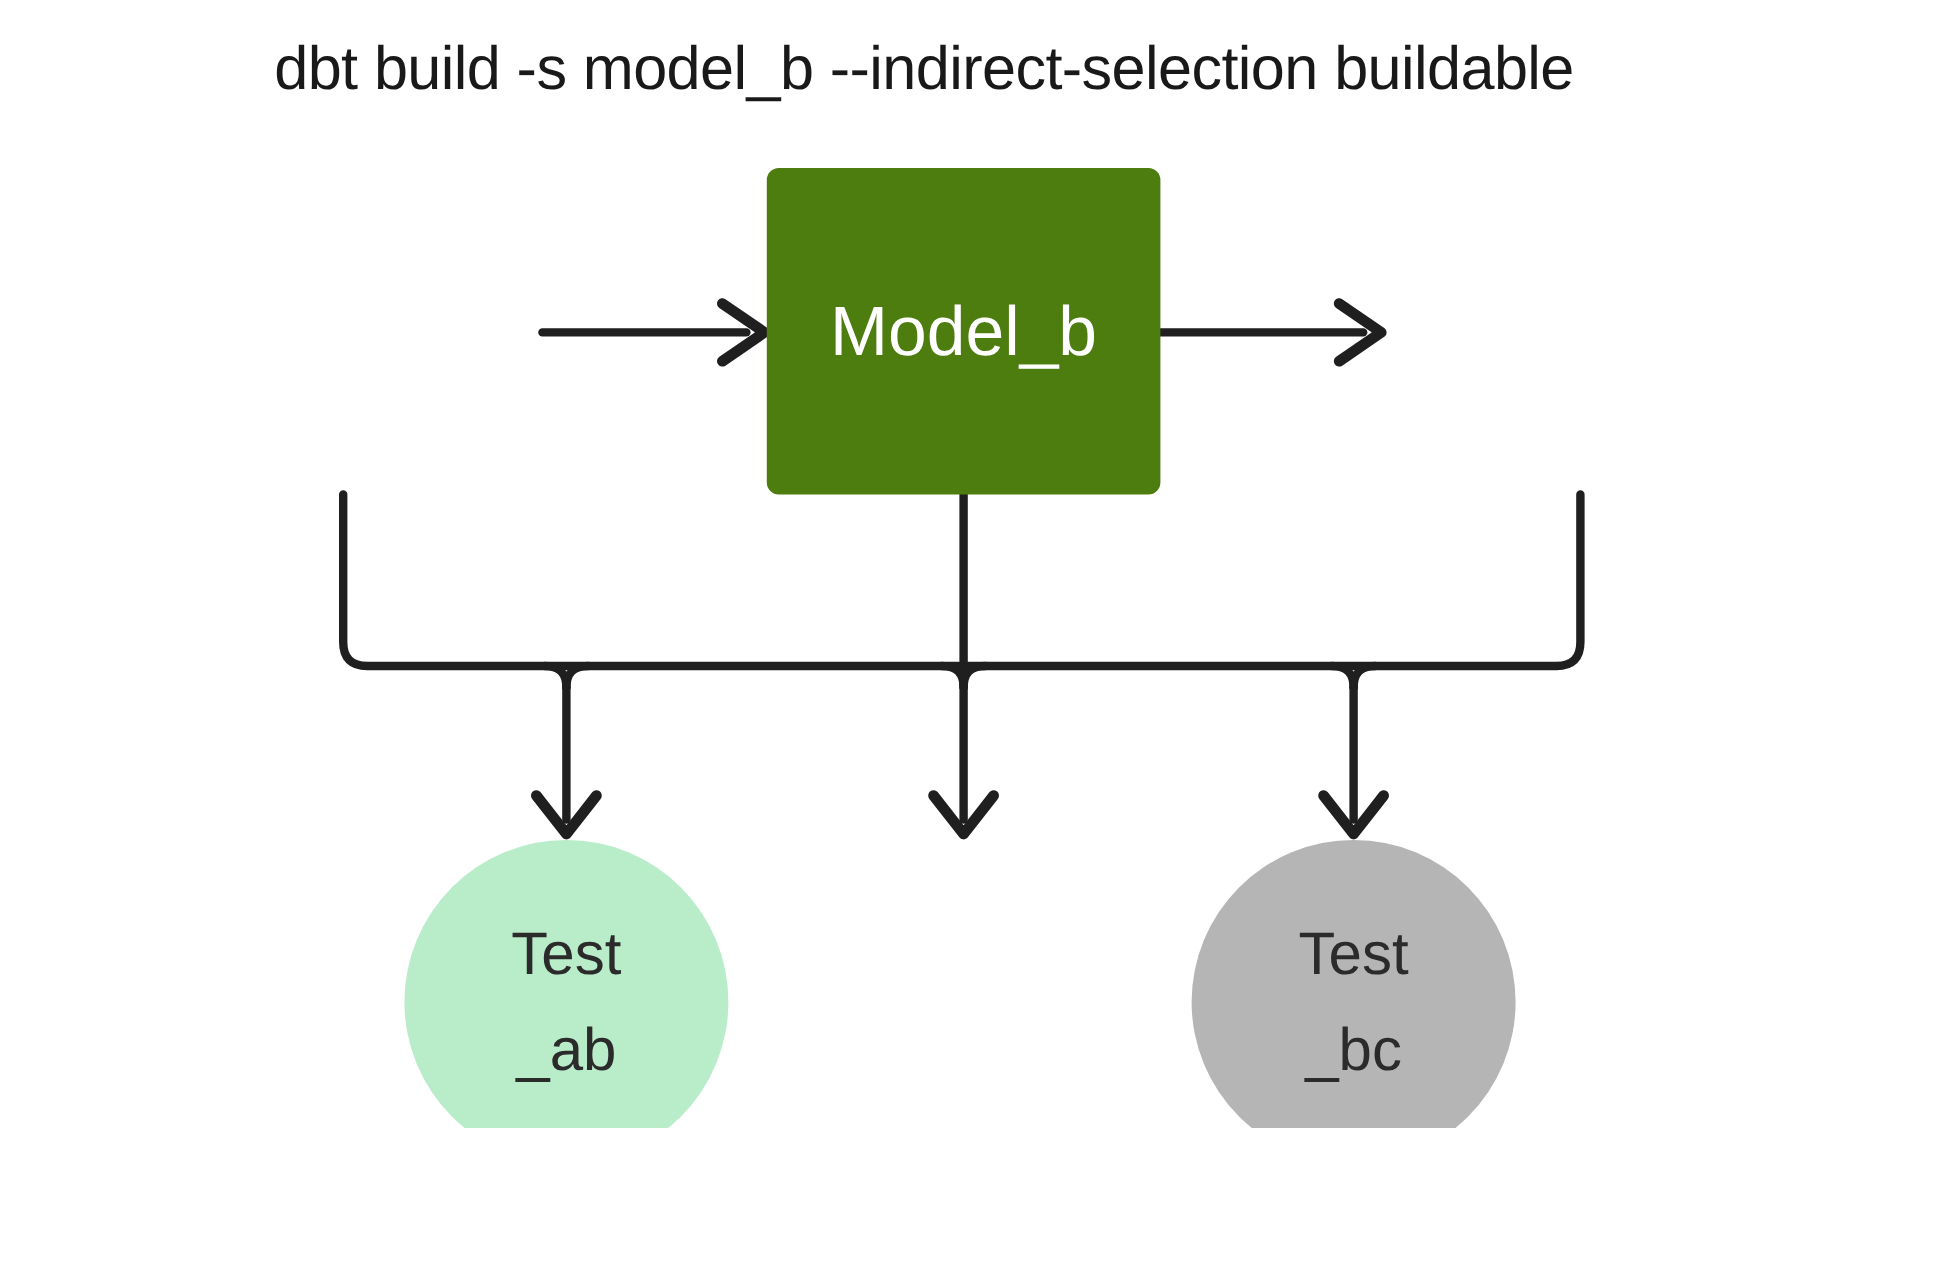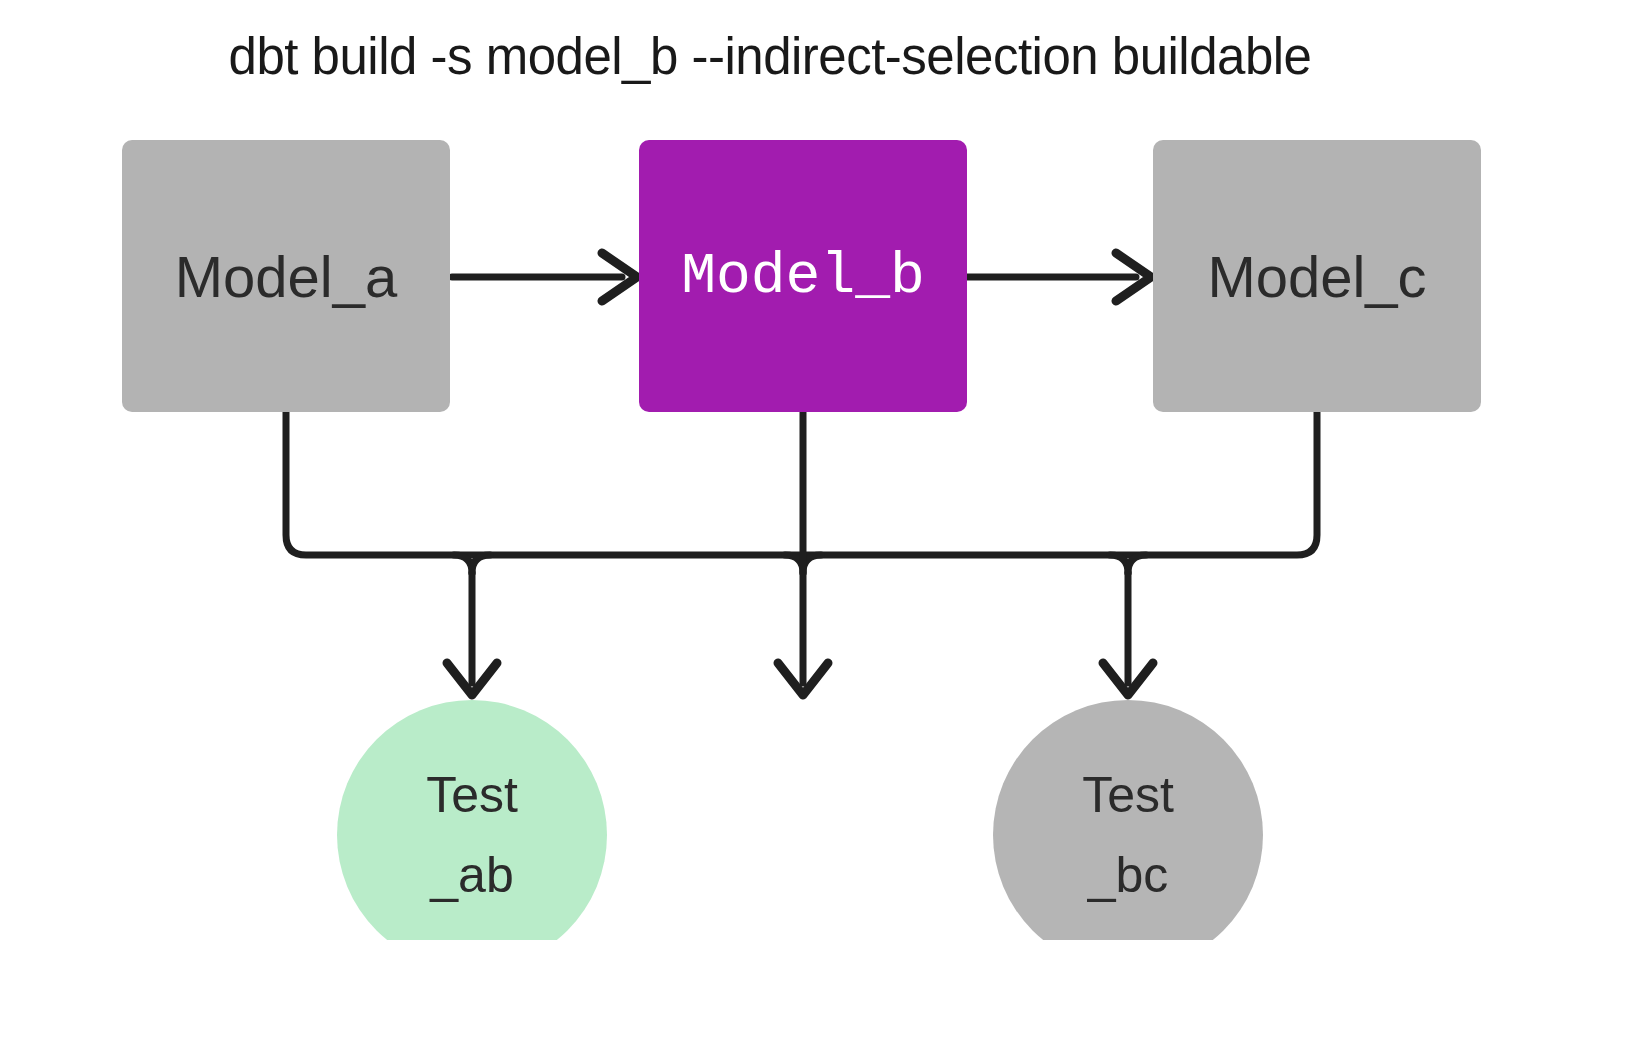--- a/index.html
+++ b/index.html
@@ -48,23 +48,22 @@
     height: 272px;
     border-radius: 10px;
     background: #b3b3b3;
     color: #2b2b2b;
     display: flex;
     align-items: center;
     justify-content: center;
     font-size: 58px;
   }
   .model.selected {
-    background: #a21caf;
+    background: #4d7c0f;
     color: #ffffff;
-    font-family: Liberation Mono, monospace;
   }
   .model-a { left: 122px; }
   .model-b { left: 639px; }
   .model-c { left: 1153px; }
   .test {
     position: absolute;
     top: 700px;
     width: 270px;
     height: 270px;
     border-radius: 50%;
@@ -119,31 +118,25 @@
     </g>
 
     <g>
       <path d="M1110 555 Q1128 555 1128 573"></path>
       <path d="M1146 555 Q1128 555 1128 573"></path>
       <path d="M1128 573 V683"></path>
       <path class="head" d="M1103 663 L1128 695 L1153 663"></path>
     </g>
   </svg>
 
-  <div class="model model-a">
-    <span>Model_a</span>
-  </div>
 
   <div class="model model-b selected">
     <span>Model_b</span>
   </div>
 
-  <div class="model model-c">
-    <span>Model_c</span>
-  </div>
 
   <div class="test test-ab">
     <div>Test</div>
     <div>_ab</div>
   </div>
 
 
   <div class="test test-bc">
     <div>Test</div>
     <div>_bc</div>

